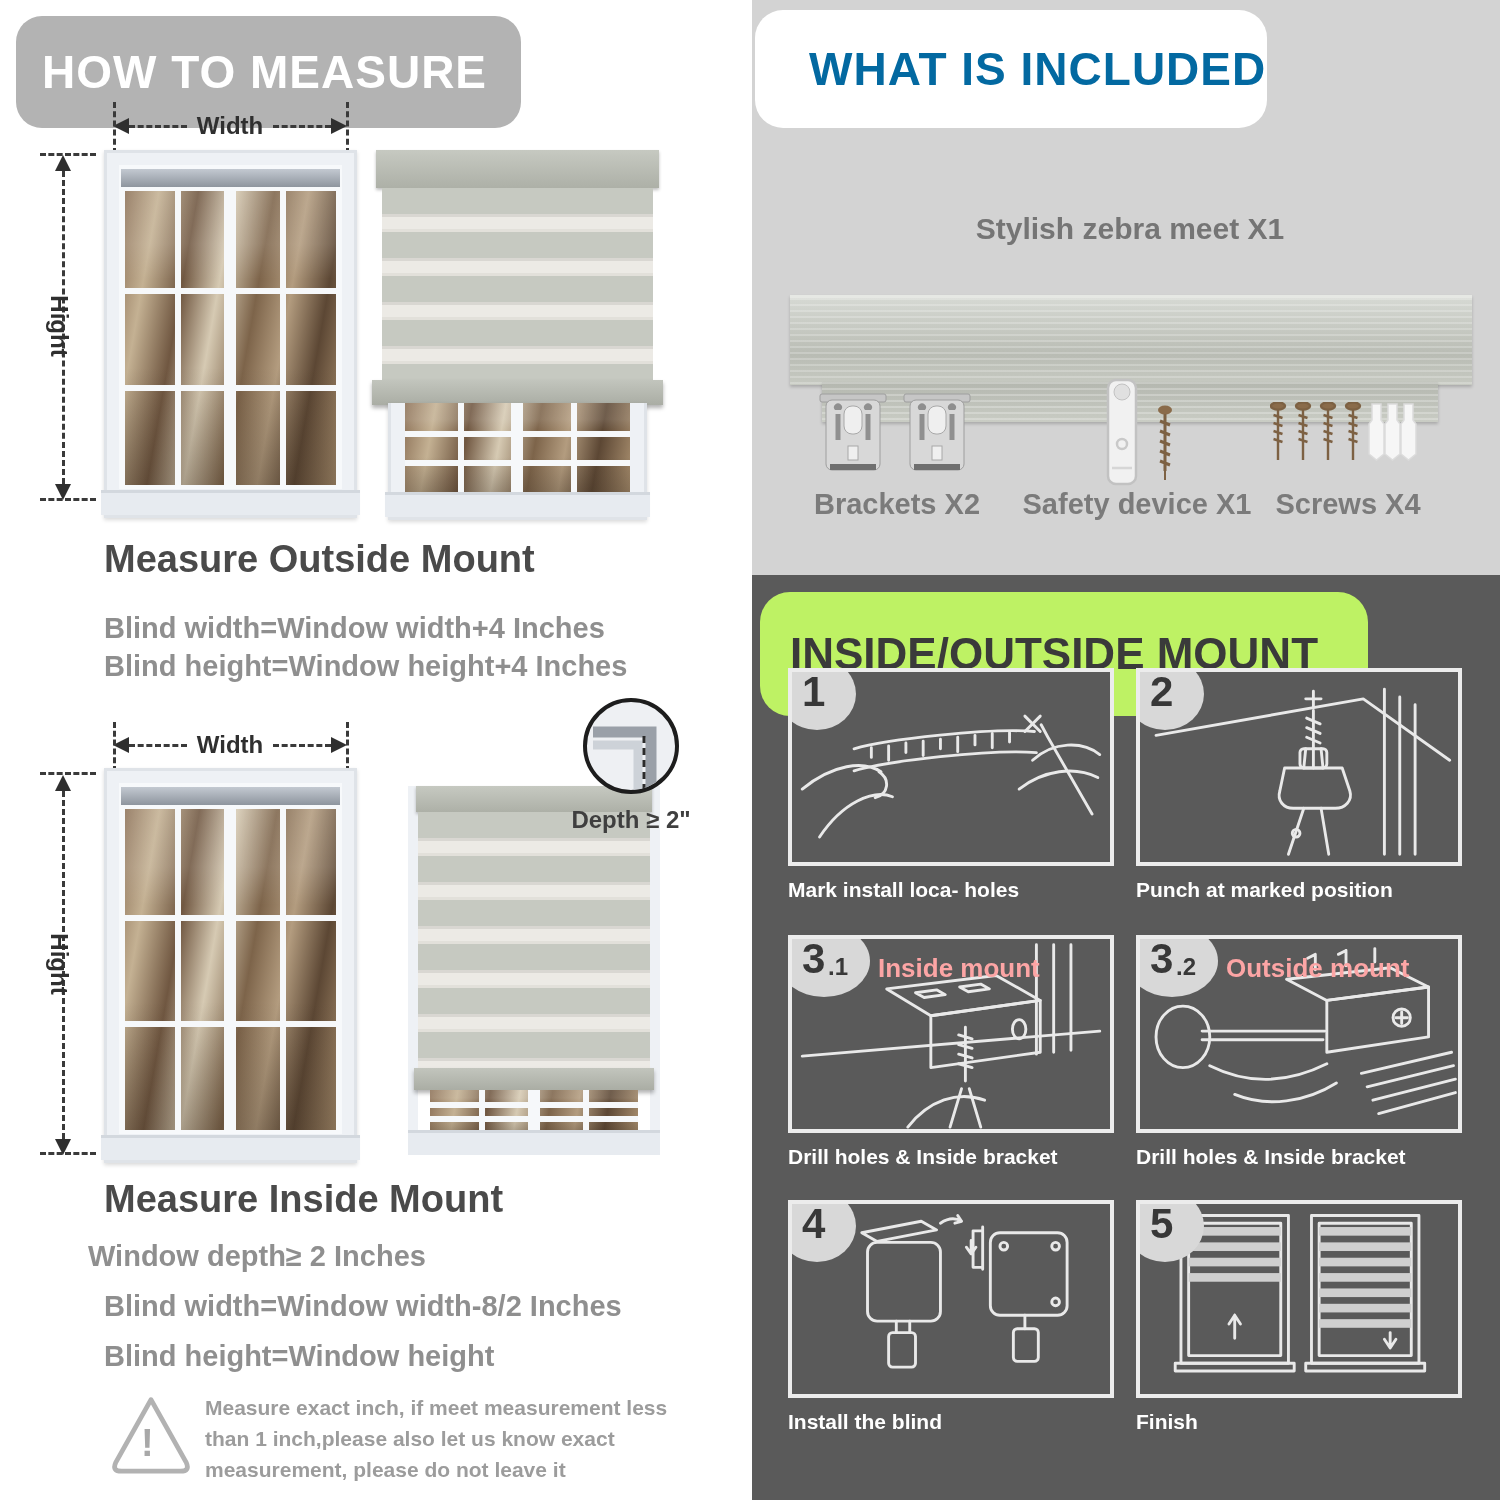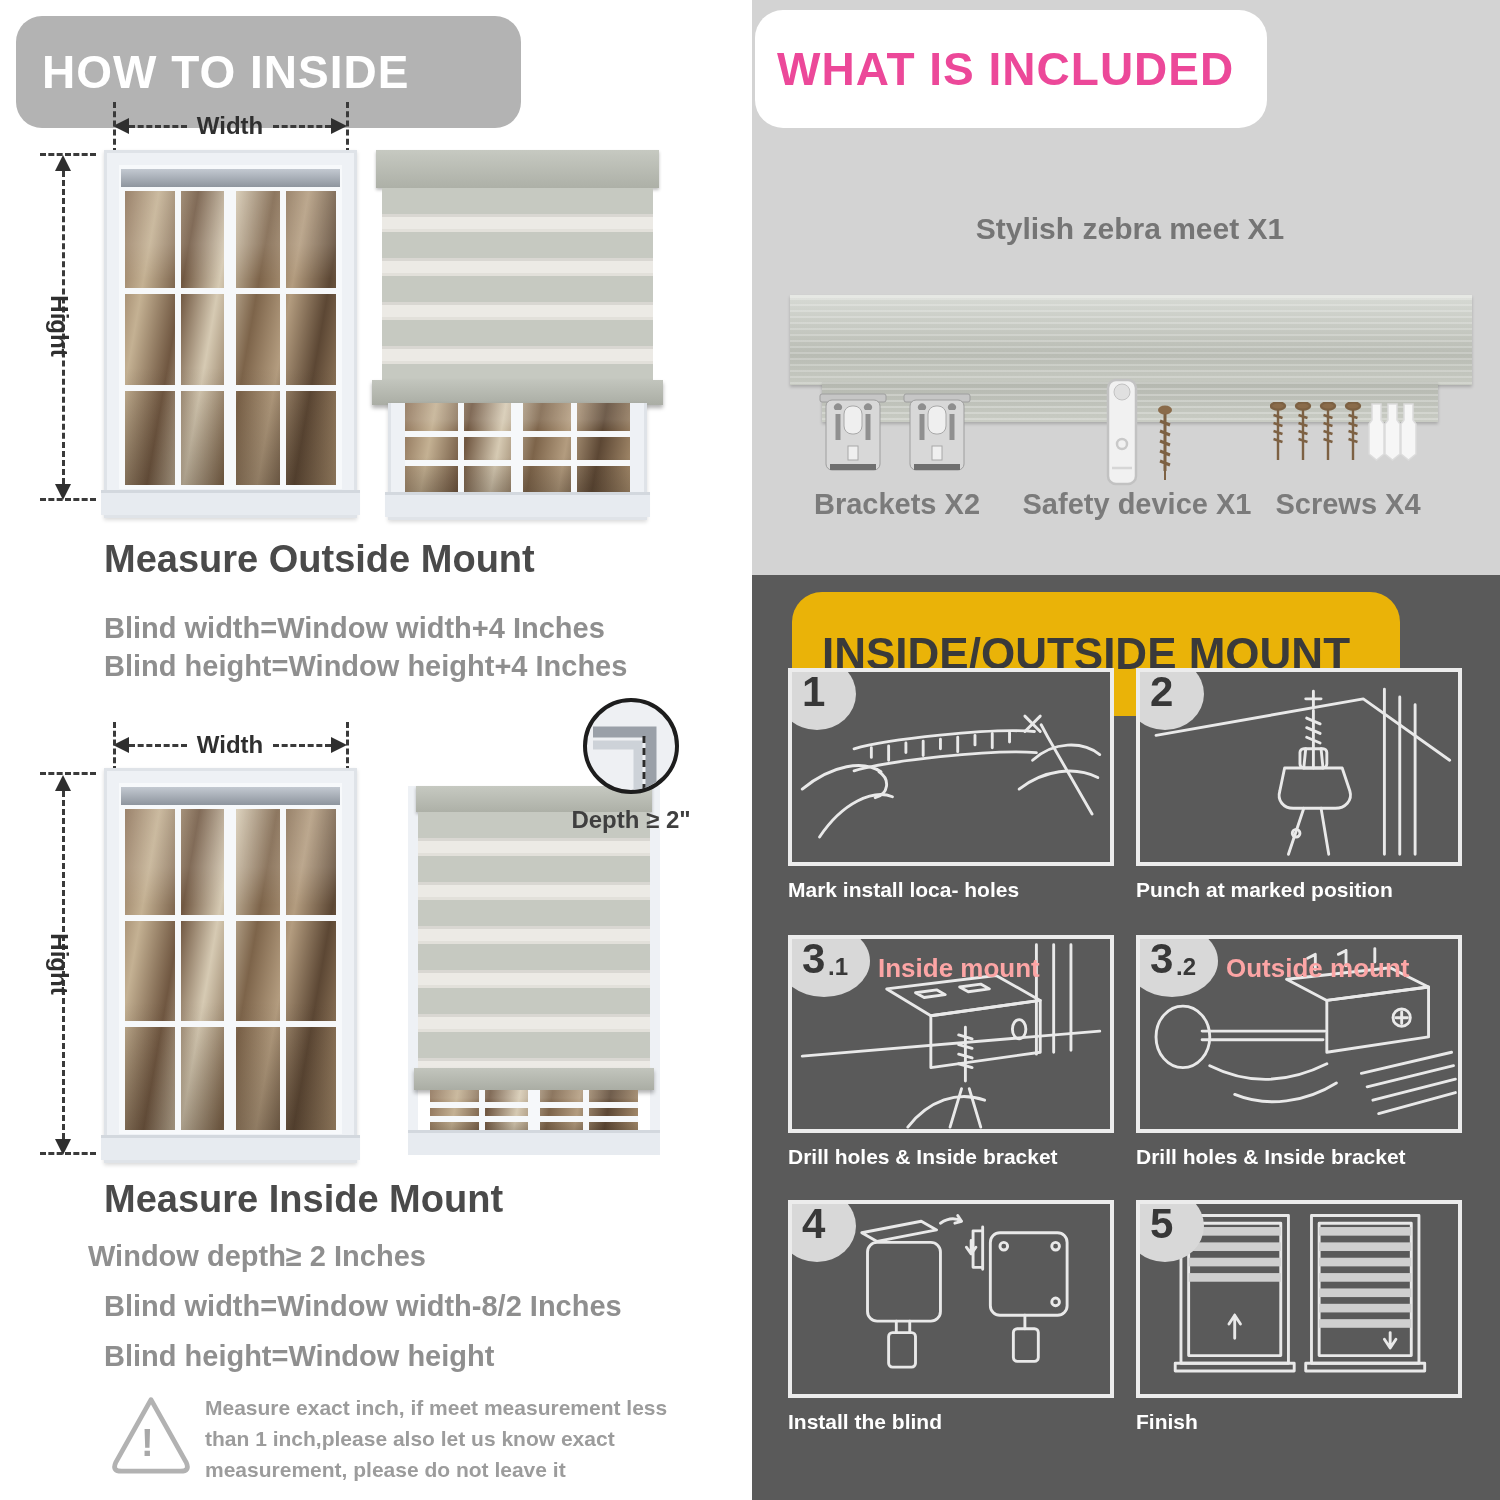--- a/index.html
+++ b/index.html
@@ -75,22 +75,22 @@
   .depth-label{color:#3f3f3f;font-size:24px;font-weight:bold;}
 
   
   .warn-text{color:#9c9c9c;font-size:21px;font-weight:bold;line-height:31px;}
   .warn-mark{position:absolute;left:33px;top:30px;color:#a8a8a8;font-size:38px;font-weight:bold;}
 
   
   .panel-light{left:752px;top:0;width:748px;height:575px;background:#d3d3d3;}
   .included-header{
     left:755px;top:10px;width:512px;height:118px;background:#ffffff;border-radius:28px;
-    color:#ec4899;font-size:46px;font-weight:bold;letter-spacing:1px;
-    display:flex;align-items:center;padding-left:22px;box-sizing:border-box;
+    color:#0369a1;font-size:46px;font-weight:bold;letter-spacing:1px;
+    display:flex;align-items:center;padding-left:54px;box-sizing:border-box;
   }
   .stylish-label{left:860px;top:212px;width:540px;text-align:center;color:#757575;font-size:30px;font-weight:bold;}
   .headrail{
     left:790px;top:295px;width:682px;height:87px;
     background:
       repeating-linear-gradient(180deg,rgba(255,255,255,.22) 0 2px,rgba(0,0,0,0) 2px 6px),
       linear-gradient(180deg,#d6d9d3,#b9bcb4 65%,#c7cac2);
     border-top:3px solid #e6e8e4;box-shadow:0 2px 3px rgba(0,0,0,.2);
   }
   .headrail-lip{
@@ -98,23 +98,23 @@
     background:
       repeating-linear-gradient(180deg,rgba(255,255,255,.25) 0 2px,rgba(0,0,0,0) 2px 6px),
       linear-gradient(180deg,#b4b7af,#c9ccc4);
     box-shadow:0 2px 3px rgba(0,0,0,.2);
   }
   .item-label{color:#7b7b7b;font-size:29px;font-weight:bold;text-align:center;}
 
   
   .panel-dark{left:752px;top:575px;width:748px;height:925px;background:#5a5a5a;}
   .mount-header{
-    left:760px;top:592px;width:608px;height:124px;background:#eab308;border-radius:30px;
+    left:760px;top:592px;width:608px;height:124px;background:#bef264;border-radius:30px;
     color:#3a3a3a;font-size:44px;font-weight:bold;
-    display:flex;align-items:center;padding-left:30px;box-sizing:border-box;margin-left:32px;
+    display:flex;align-items:center;padding-left:30px;box-sizing:border-box;
   }
   .step-panel{
     position:absolute;width:326px;height:198px;border:4px solid #ececec;box-sizing:border-box;
     overflow:hidden;background:#5a5a5a;
   }
   .step-panel svg{position:absolute;inset:0;width:100%;height:100%;}
   .badge{
     position:absolute;left:-14px;top:-14px;width:78px;height:72px;border-radius:50%;
     background:#d8d8d8;color:#383838;
   }
@@ -126,21 +126,21 @@
 
   .lineart{stroke:#e9e9e9;stroke-width:3;fill:none;stroke-linecap:round;stroke-linejoin:round;}
 </style>
 </head>
 <body>
 
 <div id="canvas">
 
   
   <div class="abs left-header">
-    <span>HOW TO INSIDE</span>
+    <span>HOW TO MEASURE</span>
   </div>
 
   
   <div class="abs harrow" style="left:113px;top:113px;width:234px;">
     <i class="tri left"></i>
     <i class="line"></i>
     <span class="lbl">Width</span>
     <i class="line"></i>
     <i class="tri right"></i>
   </div>

